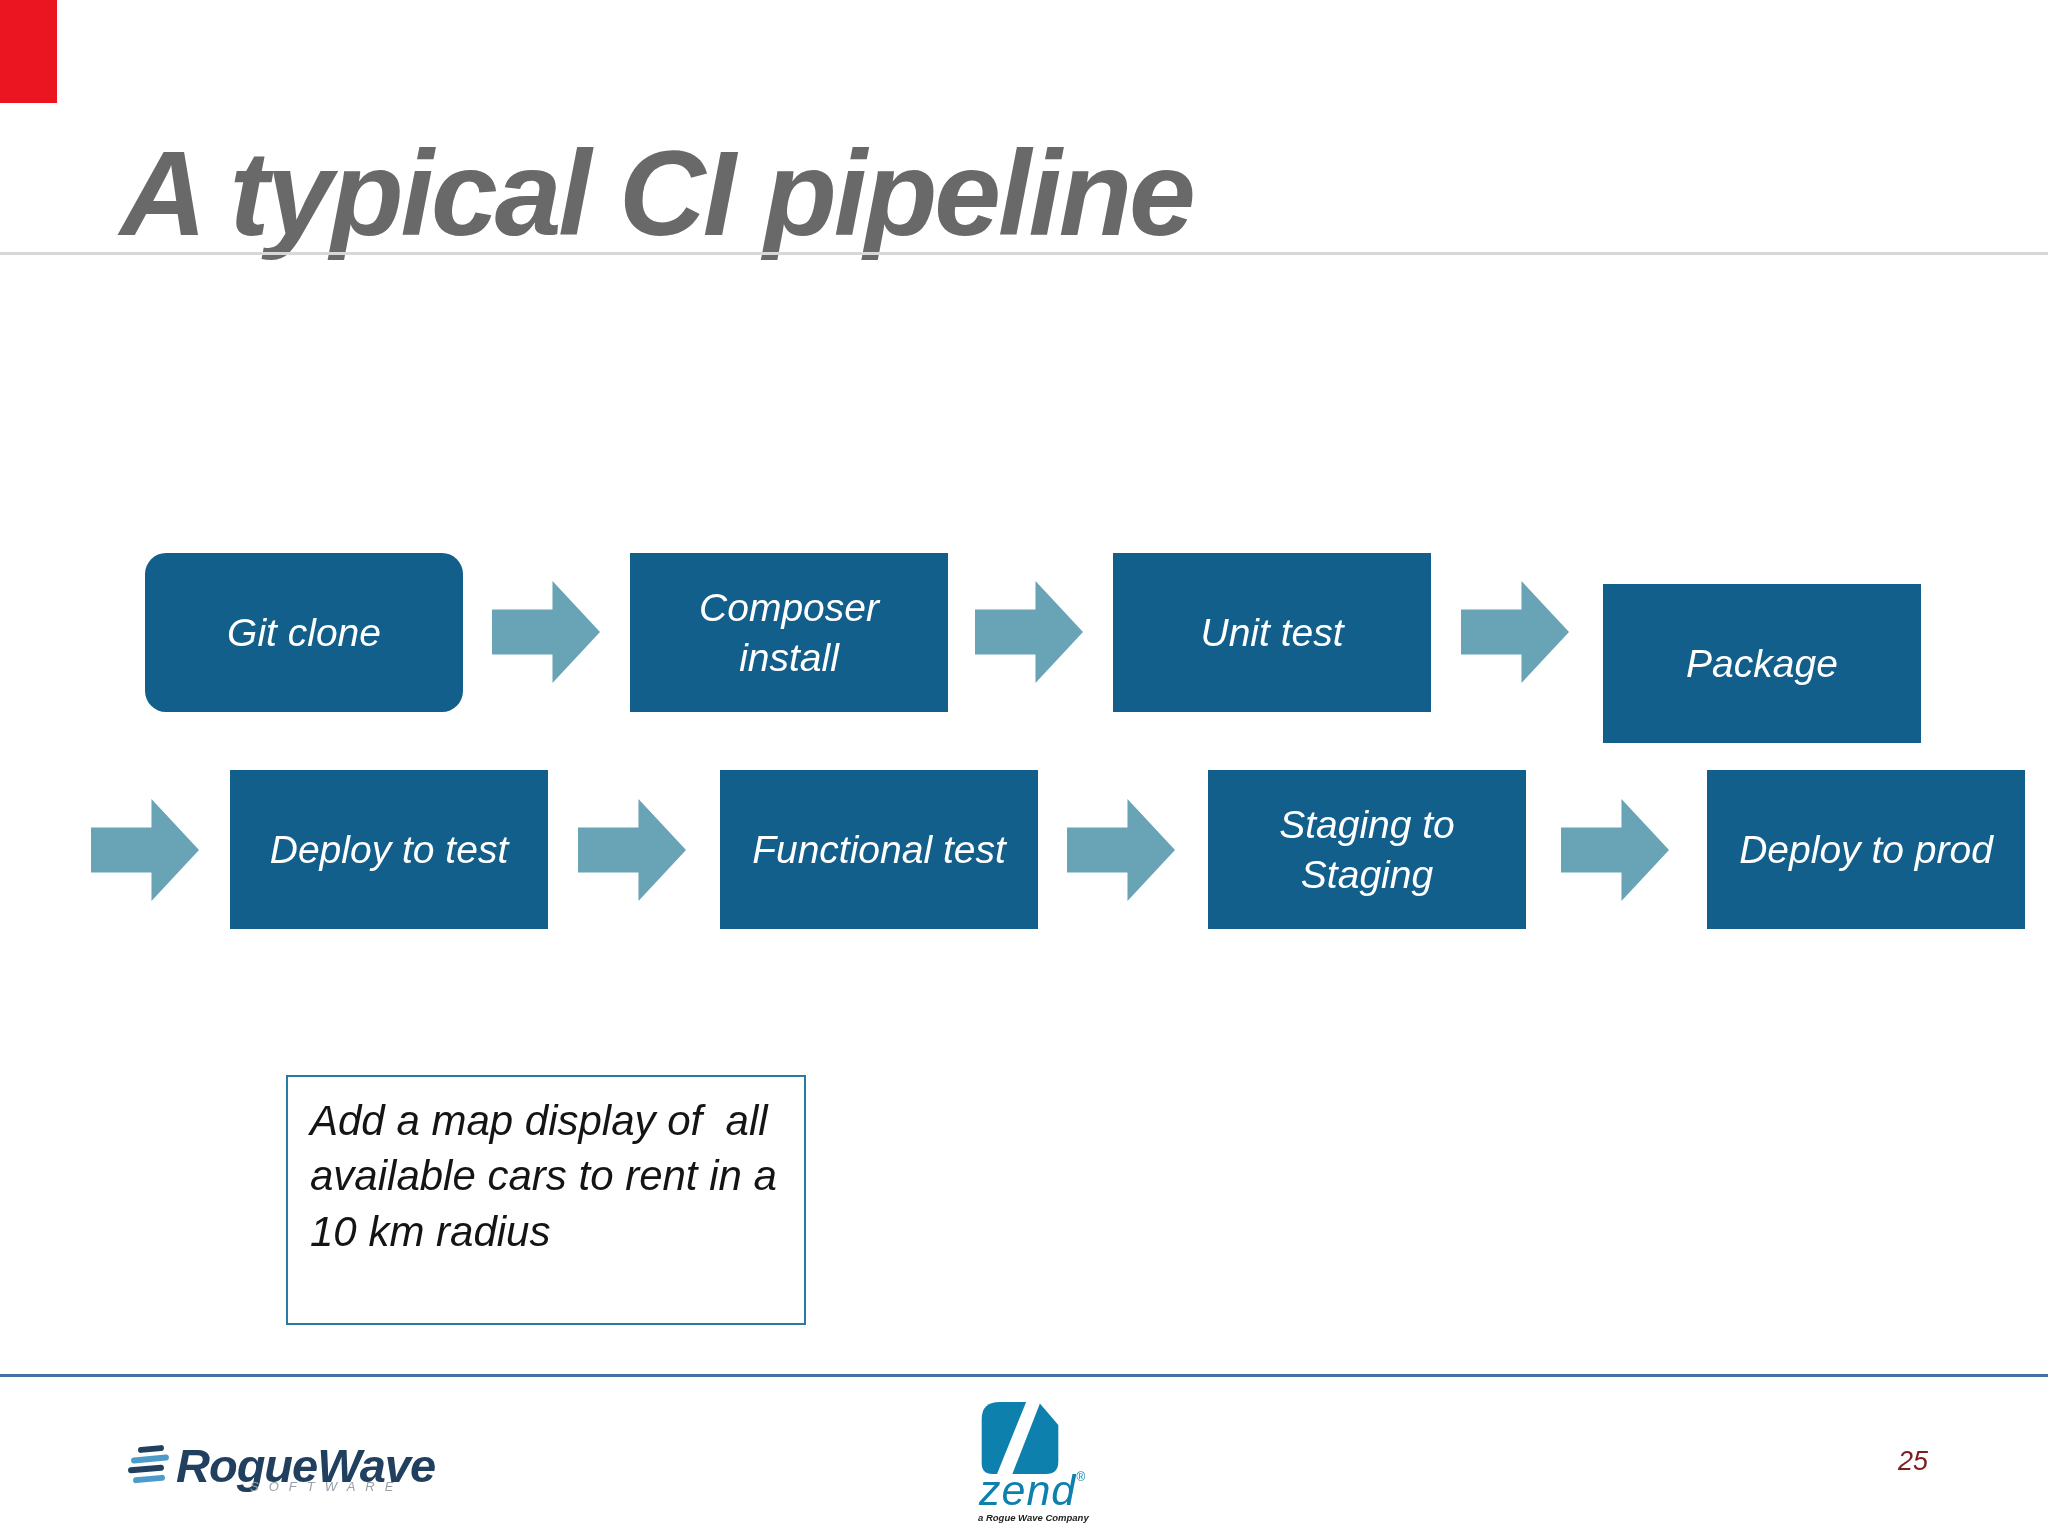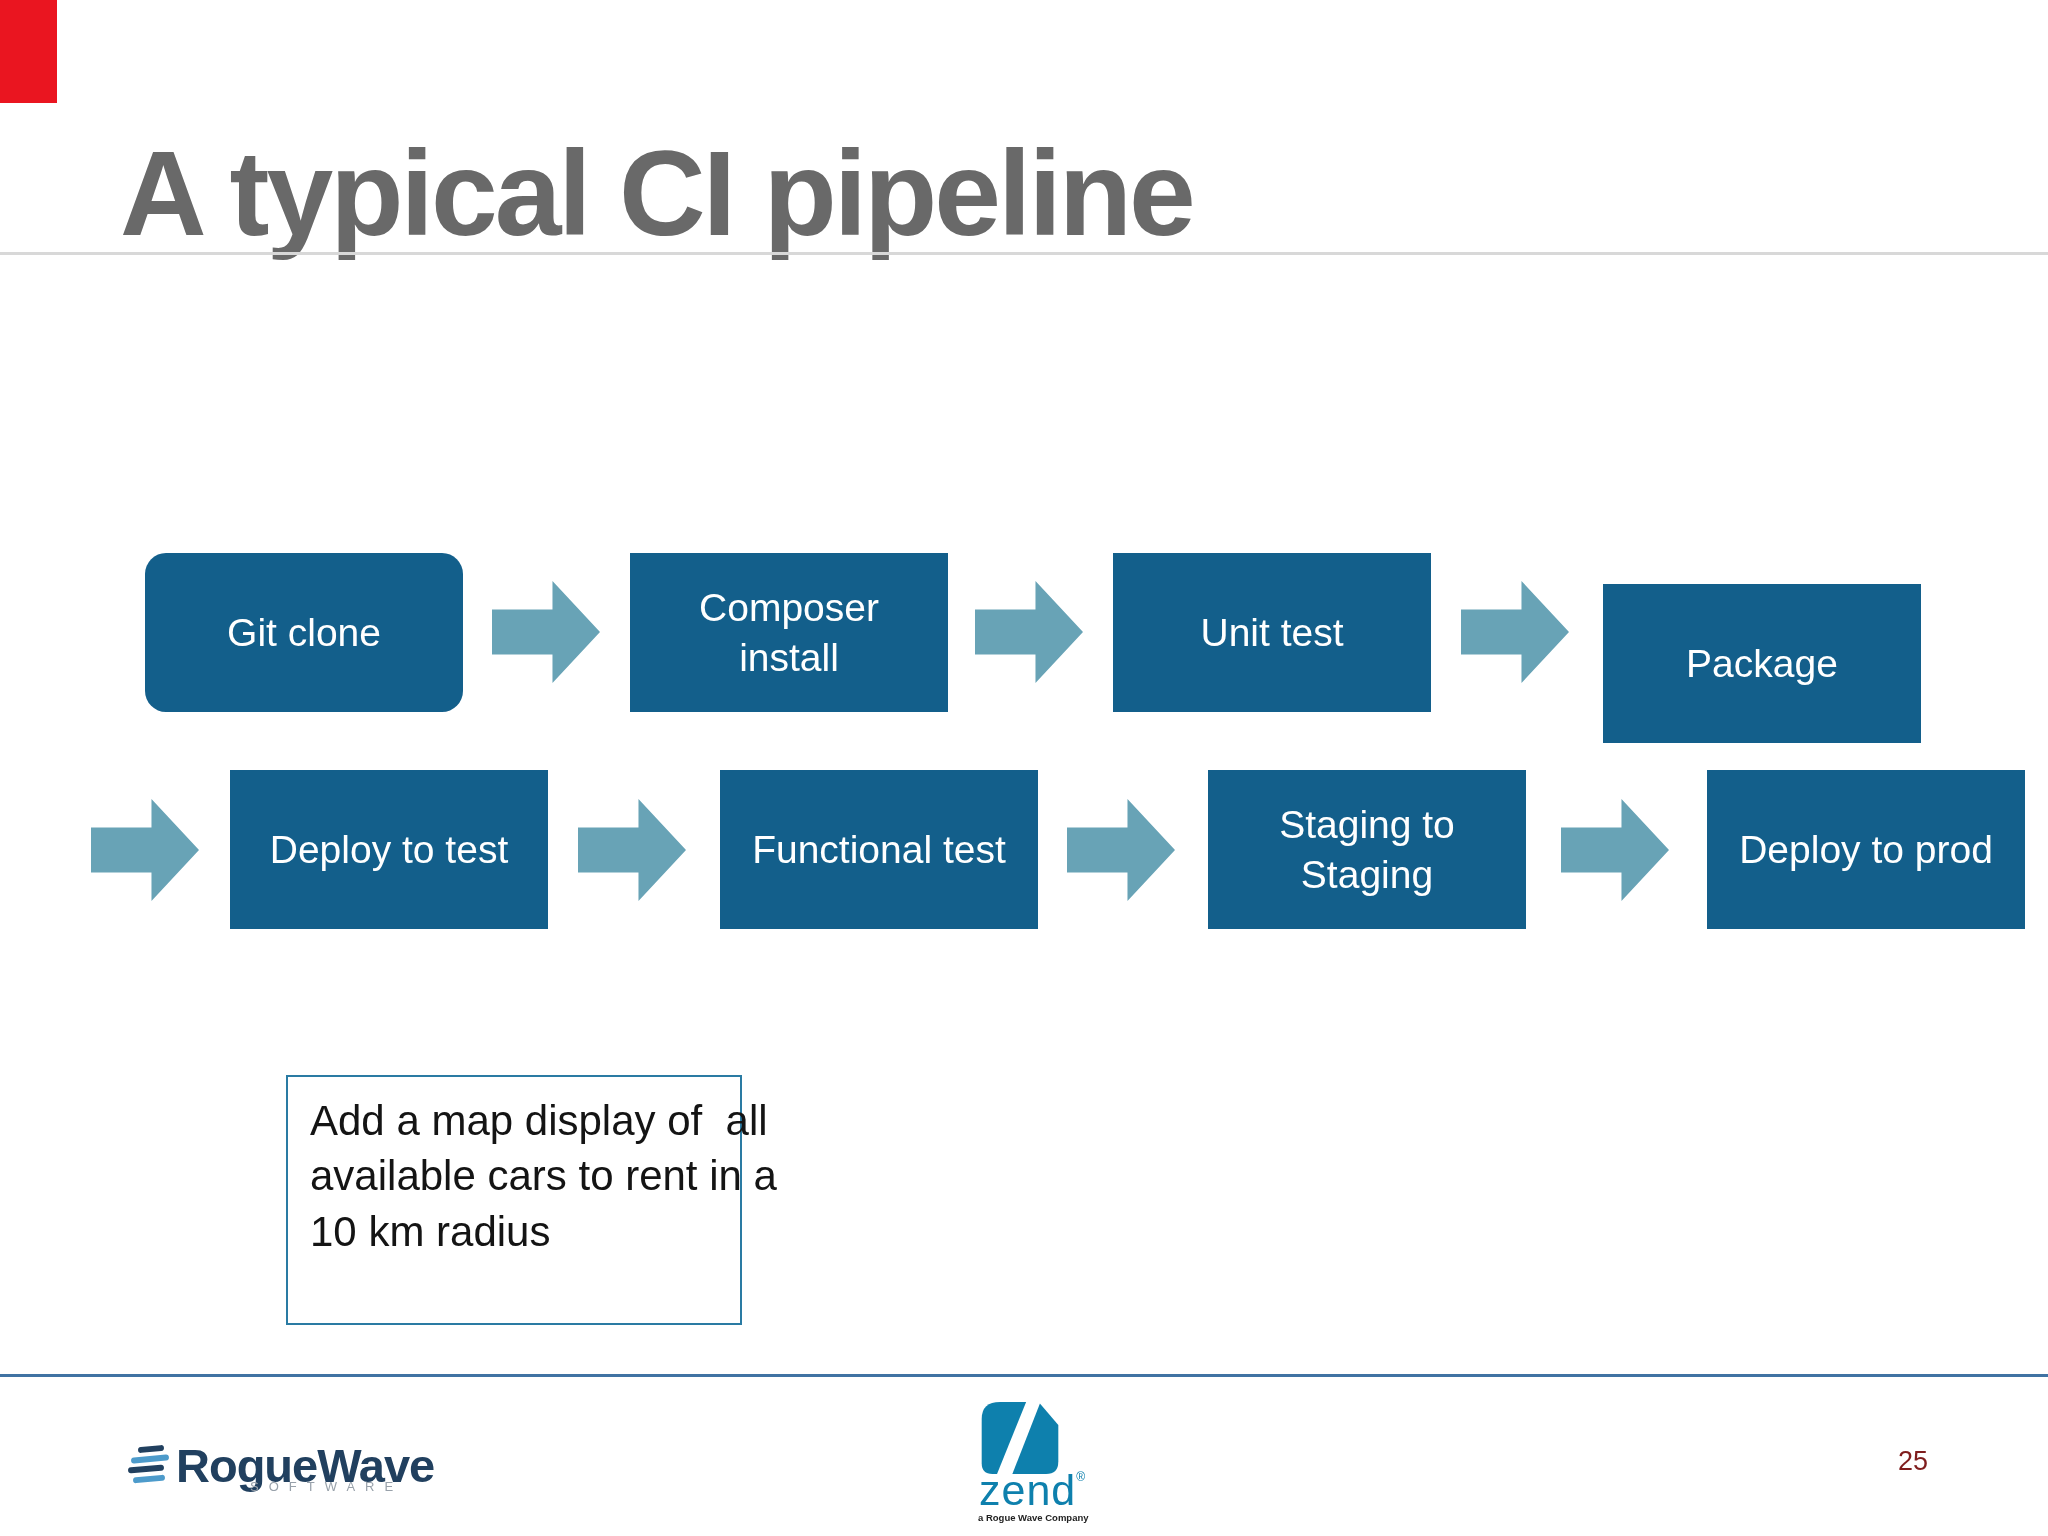--- a/index.html
+++ b/index.html
@@ -1,36 +1,36 @@
 <!DOCTYPE html>
 <html><head>
 <meta charset="utf-8">
 <style>
   * { margin: 0; padding: 0; box-sizing: border-box; }
   html, body { width: 2048px; height: 1536px; background: #ffffff; overflow: hidden;
     font-family: "Liberation Sans", sans-serif; }
-  .slide { position: absolute; left: 0; top: 0; width: 2048px; height: 1536px; background: #ffffff; }
+  .slide { position: absolute; left: 0; top: 0; width: 2048px; height: 1536px; background: #ffffff; font-style: italic; }
 
   .red-bar { position: absolute; left: 0; top: 0; width: 57px; height: 103px; background: #ea1520; }
 
   .title { position: absolute; left: 120px; top: 124px; width: 1500px;
     font-size: 120px; font-weight: bold; color: #696969; letter-spacing: -3px; white-space: nowrap; }
   .title-rule { position: absolute; left: 0; top: 252px; width: 2048px; height: 3px; background: #d8d8d8; }
 
   .pbox { position: absolute; width: 318px; height: 159px; background: #135f8b;
     display: flex; flex-direction: column; align-items: center; justify-content: center;
     color: #ffffff; font-size: 39px; line-height: 1.26; text-align: center; }
   .pbox-line { white-space: nowrap; }
   .pbox-line:empty { display: none; }
 
   .arrow { position: absolute; width: 108px; height: 102px; background: #68a3b6;
     -webkit-clip-path: polygon(0 28%, 56% 28%, 56% 0, 100% 50%, 56% 100%, 56% 72%, 0 72%);
     clip-path: polygon(0 28%, 56% 28%, 56% 0, 100% 50%, 56% 100%, 56% 72%, 0 72%); }
 
-  .note-box { position: absolute; left: 286px; top: 1075px; width: 456px; height: 250px;
+  .note-box { position: absolute; left: 286px; top: 1075px; width: 520px; height: 250px;
     background: #ffffff; border: 2px solid #2a7ba3; padding: 16px 12px 0 22px; }
   .note-line { font-size: 42px; line-height: 1.32; color: #141414; white-space: pre; }
 
   .footer-rule { position: absolute; left: 0; top: 1374px; width: 2048px; height: 3px; background: #4073a3; }
 
   
   .rw { position: absolute; left: 128px; top: 1438px; width: 300px; height: 70px; }
   .rw-icon { position: absolute; left: 0; top: 6px; width: 44px; height: 44px; }
   .rw-bar { position: absolute; height: 6px; border-radius: 3px; }
   .rw-bar.b1 { left: 10px; top: 2px;  width: 26px; background: #21405f; transform: rotate(-5deg); }

